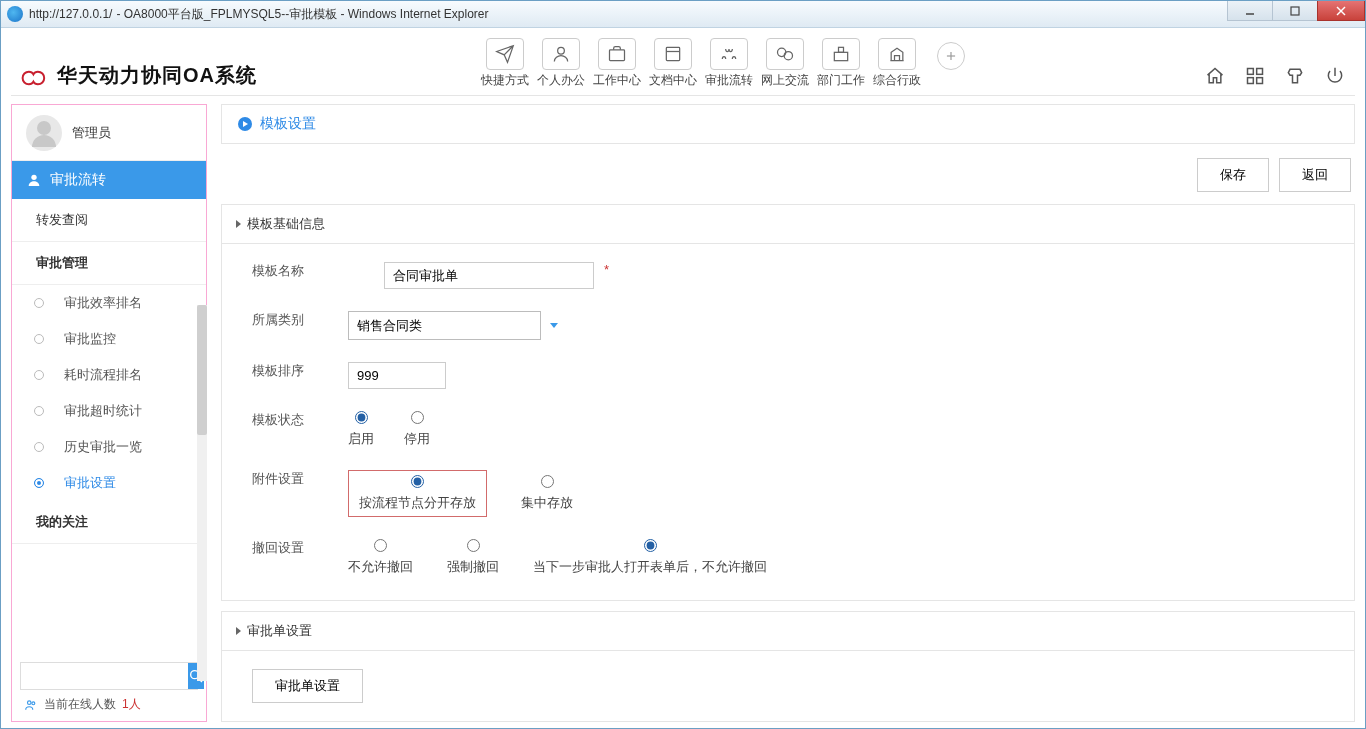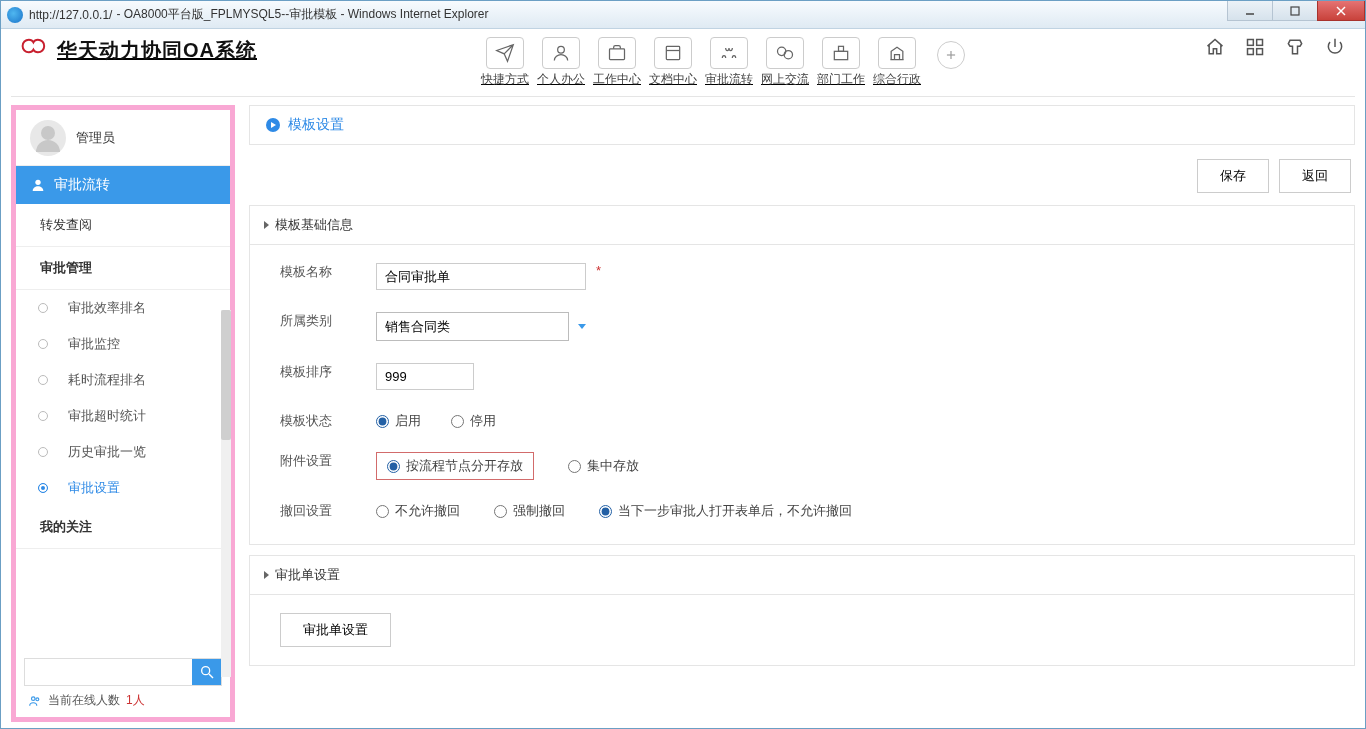--- a/index.html
+++ b/index.html
@@ -13,41 +13,41 @@
 .title-text { font-size: 12px; color: #333; margin-left: 4px; }
 .window-buttons { position: absolute; right: 0; top: 0; display: flex; }
 .win-btn { width: 46px; height: 20px; display: flex; align-items: center; justify-content: center; border: 1px solid #b5c4d2; border-top: none; background: linear-gradient(#ecf2f7,#d6e2ec); margin-left: -1px; }
 .win-btn.close { background: linear-gradient(#e57373,#c8423b); border-color: #a8322c; color: #fff; width: 48px; border-top-right-radius: 0; }
 .win-btn svg { display: block; }
 
 
 .app { flex: 1; display: flex; flex-direction: column; padding: 8px 10px 6px 10px; background: #fff; }
 
 
-.header { height: 60px; display: flex; align-items: flex-start; border-bottom: 1px solid #e5e5e5; padding: 0 10px 6px; text-decoration: underline; }
+.header { height: 60px; display: flex; align-items: flex-end; border-bottom: 1px solid #e5e5e5; padding: 0 10px 6px; }
 .logo-mark { width: 28px; height: 20px; margin-right: 8px; position: relative; }
 .logo-mark svg { display: block; }
 .logo-text { font-size: 20px; font-weight: bold; color: #111; letter-spacing: 1px; }
 
 .main-nav { display: flex; margin-left: 220px; }
 .nav-item { width: 56px; text-align: center; }
 .nav-icon-box { width: 38px; height: 32px; margin: 0 auto 2px; border: 1px solid #ccc; border-radius: 4px; display: flex; align-items: center; justify-content: center; }
 .nav-icon-box svg { stroke: #666; fill: none; stroke-width: 1.5; }
 .nav-label { font-size: 12px; color: #444; }
 
 .plus-circle { width: 28px; height: 28px; border: 1px solid #ccc; border-radius: 50%; display: flex; align-items: center; justify-content: center; color: #999; margin-left: 12px; margin-top: 4px; }
 
 .header-right { margin-left: auto; display: flex; gap: 20px; align-items: center; color: #555; }
 .header-right svg { stroke: #555; fill: none; stroke-width: 1.8; }
 
 
 .body-row { flex: 1; display: flex; margin-top: 8px; min-height: 0; }
 
 
-.left-panel { width: 224px; border: 5px solid #f9a8d4; display: flex; flex-direction: column; position: relative; }
+.left-panel { width: 196px; border: 1px solid #f9a8d4; display: flex; flex-direction: column; position: relative; }
 .scrollbar-stub { position: absolute; right: -1px; top: 200px; bottom: 40px; width: 10px; }
 .scrollbar-stub .track { position: absolute; top: 0; bottom: 0; right: 0; width: 10px; background: #f0f0f0; }
 .scrollbar-stub .thumb { position: absolute; top: 0; right: 0; width: 10px; height: 130px; background: #cfcfcf; border-radius: 2px; }
 
 .user-block { height: 56px; display: flex; align-items: center; padding: 0 14px; border-bottom: 1px solid #eee; }
 .avatar { width: 36px; height: 36px; border-radius: 50%; background: #e8e8e8; position: relative; margin-right: 10px; }
 .avatar::before { content: ''; position: absolute; top: 6px; left: 11px; width: 14px; height: 14px; border-radius: 50%; background: #c8c8c8; }
 .avatar::after { content: ''; position: absolute; bottom: 4px; left: 6px; width: 24px; height: 12px; border-radius: 12px 12px 0 0; background: #c8c8c8; }
 .user-name { font-size: 13px; color: #333; }
 
@@ -80,33 +80,33 @@
 .action-row { display: flex; justify-content: flex-end; gap: 10px; padding: 14px 4px 2px; }
 .btn { border: 1px solid #ccc; background: #fff; padding: 7px 22px; font-size: 13px; cursor: pointer; }
 
 .panel { border: 1px solid #e5e5e5; margin-top: 10px; }
 .panel-header { padding: 10px 14px; border-bottom: 1px solid #e5e5e5; font-size: 13px; color: #333; display: flex; align-items: center; gap: 6px; }
 .caret-right { width: 0; height: 0; border-left: 5px solid #666; border-top: 4px solid transparent; border-bottom: 4px solid transparent; }
 .panel-body { padding: 18px 30px; }
 
 .form-row { display: flex; margin-bottom: 22px; }
 .form-label { width: 80px; color: #555; text-align: left; margin-right: 16px; }
-.text-input { border: 1px solid #ccc; padding: 5px 8px; width: 210px; font-size: 13px; }
+.text-input { border: 1px solid #ccc; padding: 5px 8px; width: 210px; font-size: 13px; margin-left: 36px; }
 .required { color: #c33; margin-left: 10px; }
 
 .select-wrap { position: relative; width: 218px; }
 .select-wrap input { width: 100%; border: 1px solid #bcbcbc; padding: 6px 30px 6px 8px; font-size: 13px; }
 .select-caret { position: absolute; right: 0; top: 0; bottom: 0; width: 26px; border-left: 1px solid #bcbcbc; background: #fff; display: flex; align-items: center; justify-content: center; }
 .select-caret::after { content: ''; width: 0; height: 0; border-top: 5px solid #3a99e9; border-left: 4px solid transparent; border-right: 4px solid transparent; }
 
 .small-input { border: 1px solid #ccc; padding: 5px 8px; width: 98px; font-size: 13px; }
 
 .radio-group { display: flex; align-items: center; gap: 30px; }
 .radio-group.wide { gap: 34px; }
-.radio-opt { display: flex; align-items: center; gap: 6px; color: #444; font-size: 13px; }
+.radio-opt { display: flex; align-items: center; gap: 6px; color: #444; font-size: 13px; flex-direction: column; }
 .radio-opt input { accent-color: #2360a5; }
 
 .highlight-box { border: 1px solid #d26b6b; padding: 4px 10px; display: inline-flex; }
 
 .panel-body.simple { padding: 18px 30px; }
 
 </style>
 </head>
 <body>
 

